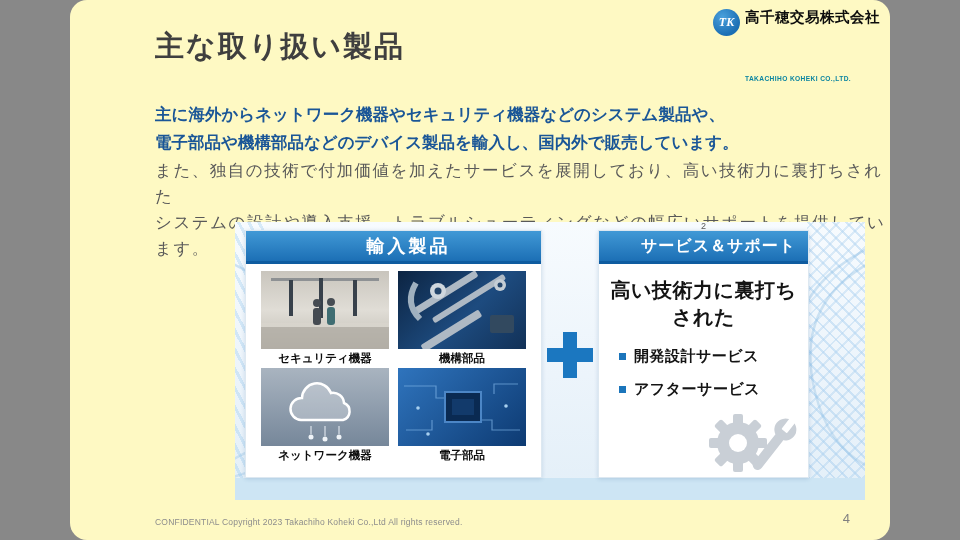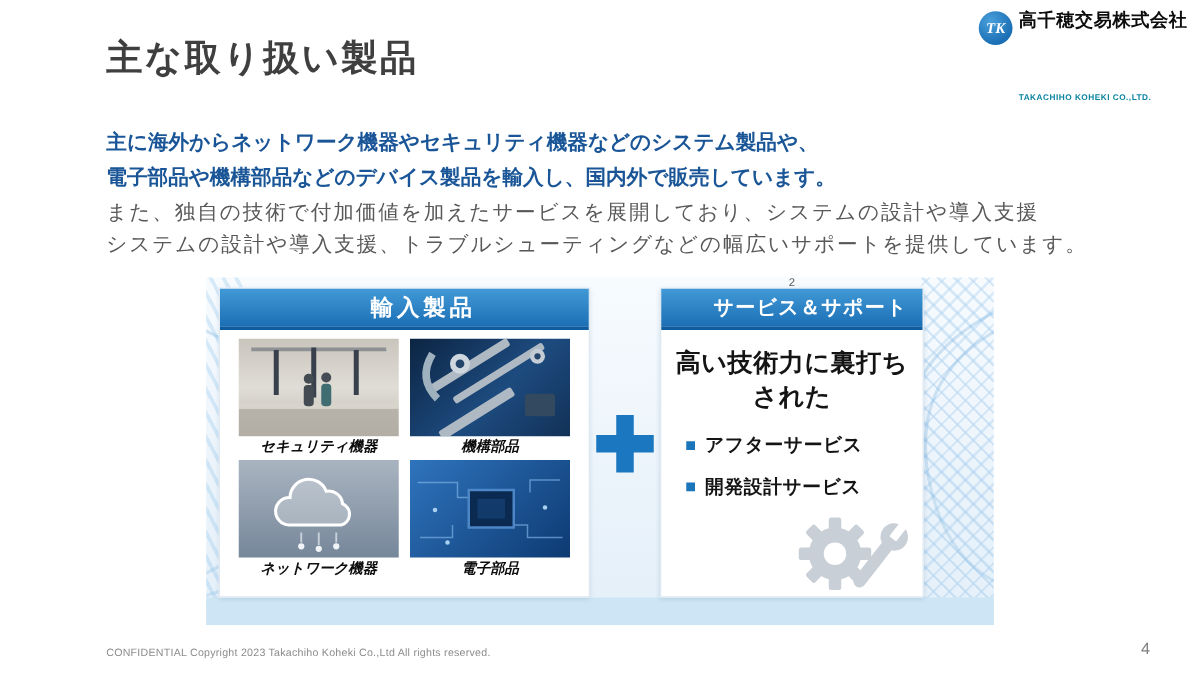--- a/index.html
+++ b/index.html
@@ -1,19 +1,20 @@
 <!DOCTYPE html>
 <html><head>
 <meta charset="utf-8">
 <style>
   html,body{margin:0;padding:0;background:#888;}
   .slide{
-    position:relative;width:960px;height:540px;background:#ffffff;
+    position:relative;width:820px;height:540px;background:#fef9c3;
     font-family:"Liberation Sans","DejaVu Sans",sans-serif;overflow:hidden;
     margin:0 auto;
+    border-radius:17px;
   }
   
   .logo{position:absolute;top:9px;right:10px;display:flex;align-items:flex-start;gap:5px;}
   .logo-mark{width:27px;height:27px;border-radius:50%;background:radial-gradient(circle at 35% 30%,#4aa0dc,#1b6fb4 70%);
     color:#fff;display:flex;align-items:center;justify-content:center;
     font-family:"Liberation Serif",serif;font-weight:bold;font-style:italic;font-size:12px;}
   .logo-col{display:flex;flex-direction:column;gap:48px;}
   .logo-jp{font-size:14.5px;font-weight:bold;color:#0d0d0d;letter-spacing:0.5px;line-height:1.15;}
   .logo-en{font-size:6.6px;font-weight:bold;color:#0a84a0;letter-spacing:0.4px;margin-top:1px;}
   
@@ -40,21 +41,21 @@
     border-bottom:3px solid #0f5ca0;color:#fff;font-weight:bold;
     display:flex;align-items:center;justify-content:center;padding-left:30px;}
   .panel-left .panel-header{font-size:18px;letter-spacing:3px;}
   .panel-right .panel-header{font-size:16px;letter-spacing:1px;}
   .header-footnote{position:absolute;top:-10px;left:102px;font-size:9px;color:#595959;}
   
   .photo-grid{display:grid;grid-template-columns:1fr 1fr;column-gap:7px;row-gap:3px;padding:7px 14px 0;}
   .photo-cell{display:flex;flex-direction:column;align-items:center;}
   .photo{width:128px;height:78px;position:relative;overflow:hidden;}
   .photo svg{position:absolute;left:0;top:0;}
-  .photo-label{font-size:11.5px;font-weight:bold;color:#0d0d0d;margin-top:2px;line-height:14px;font-style:italic;}
+  .photo-label{font-size:11.5px;font-weight:bold;color:#0d0d0d;margin-top:2px;line-height:14px;}
   .photo-security{background:linear-gradient(180deg,#c9c5bd 0%,#e0ddd6 50%,#bfbbb2 100%);}
   .photo-mech{background:linear-gradient(135deg,#0c2442 0%,#1d4b7f 55%,#123157 100%);}
   .photo-network{background:linear-gradient(180deg,#a9b4c0 0%,#76879a 100%);}
   .photo-elec{background:linear-gradient(135deg,#2f74bd 0%,#0d3a72 100%);}
   
   .plus{position:absolute;left:312px;top:110px;width:46px;height:46px;}
   .plus::before{content:"";position:absolute;left:16px;top:0;width:14px;height:46px;background:#1b77c0;}
   .plus::after{content:"";position:absolute;left:0;top:16px;width:46px;height:14px;background:#1b77c0;}
   
   .service-sub{margin:13px 4px 0;text-align:center;font-size:20px;font-weight:bold;color:#141414;letter-spacing:0.5px;}
@@ -80,21 +81,21 @@
     </div>
   </div>
 
   <div class="title">主な取り扱い製品</div>
 
   <div class="intro-blue">
     <div>主に海外からネットワーク機器やセキュリティ機器などのシステム製品や、</div>
     <div>電子部品や機構部品などのデバイス製品を輸入し、国内外で販売しています。</div>
   </div>
   <div class="intro-gray">
-    <div>また、独自の技術で付加価値を加えたサービスを展開しており、システムの設計や導入支援</div>
+    <div>また、独自の技術で付加価値を加えたサービスを展開しており、高い技術力に裏打ちされた</div>
     <div>システムの設計や導入支援、トラブルシューティングなどの幅広いサポートを提供しています。</div>
   </div>
 
   <div class="diagram">
     <svg class="swirls" width="630" height="278" viewBox="0 0 630 278">
       <g fill="none" stroke="#c2dcf0" stroke-width="2.5" opacity=".8">
         <path d="M-20 245 Q 85 205 62 120 Q 46 58 -12 38"></path>
         <path d="M-30 262 Q 112 232 96 138 Q 88 85 30 60"></path>
         <path d="M640 38 Q 558 80 580 170 Q 596 236 652 252"></path>
         <path d="M652 18 Q 543 62 560 162"></path>
@@ -186,25 +187,25 @@
 
     <div class="plus"></div>
 
     <div class="panel panel-right">
       <div class="header-footnote">2</div>
       <div class="panel-header">サービス＆サポート</div>
       <div class="service-sub">高い技術力に裏打ちされた</div>
       <div class="bullet-list">
         <div class="bullet-row">
           <span class="bullet-square"></span>
-          <span class="bullet-text">アフターサービス</span>
+          <span class="bullet-text">開発設計サービス</span>
         </div>
         <div class="bullet-row">
           <span class="bullet-square"></span>
-          <span class="bullet-text">開発設計サービス</span>
+          <span class="bullet-text">アフターサービス</span>
         </div>
       </div>
       <svg class="tools-icon" width="100" height="80" viewBox="0 0 100 80">
         <g fill="#c9cfd6">
           <g transform="translate(34,46)">
             <rect x="-5" y="-29" width="10" height="13" rx="2"></rect>
             <rect x="-5" y="-29" width="10" height="13" rx="2" transform="rotate(45)"></rect>
             <rect x="-5" y="-29" width="10" height="13" rx="2" transform="rotate(90)"></rect>
             <rect x="-5" y="-29" width="10" height="13" rx="2" transform="rotate(135)"></rect>
             <rect x="-5" y="-29" width="10" height="13" rx="2" transform="rotate(180)"></rect>

